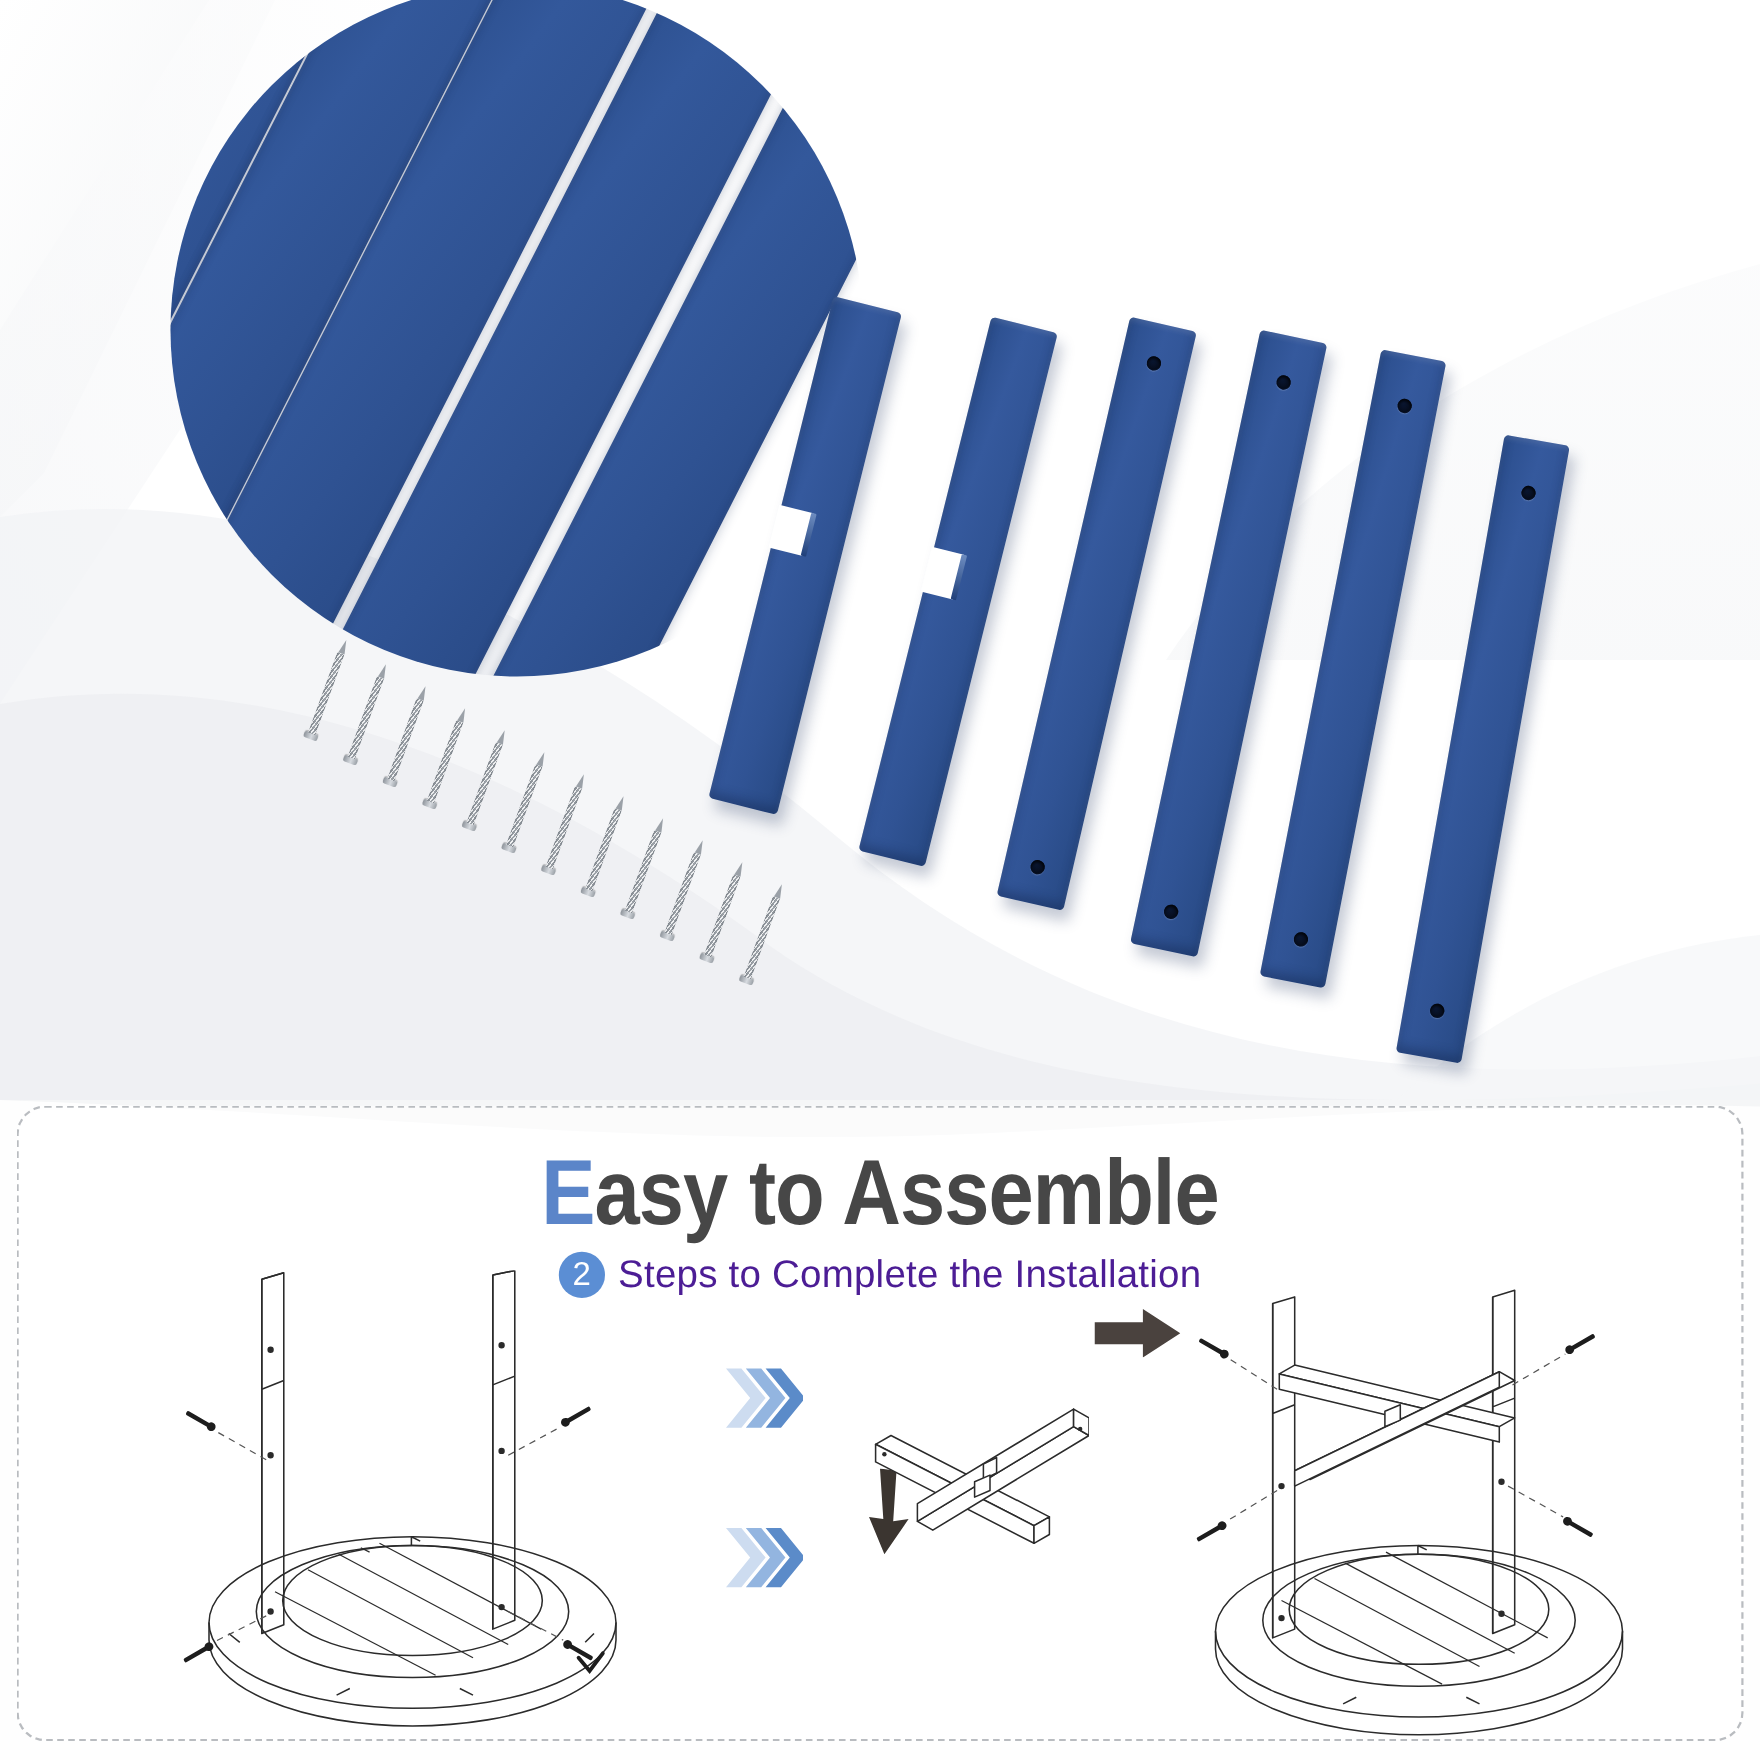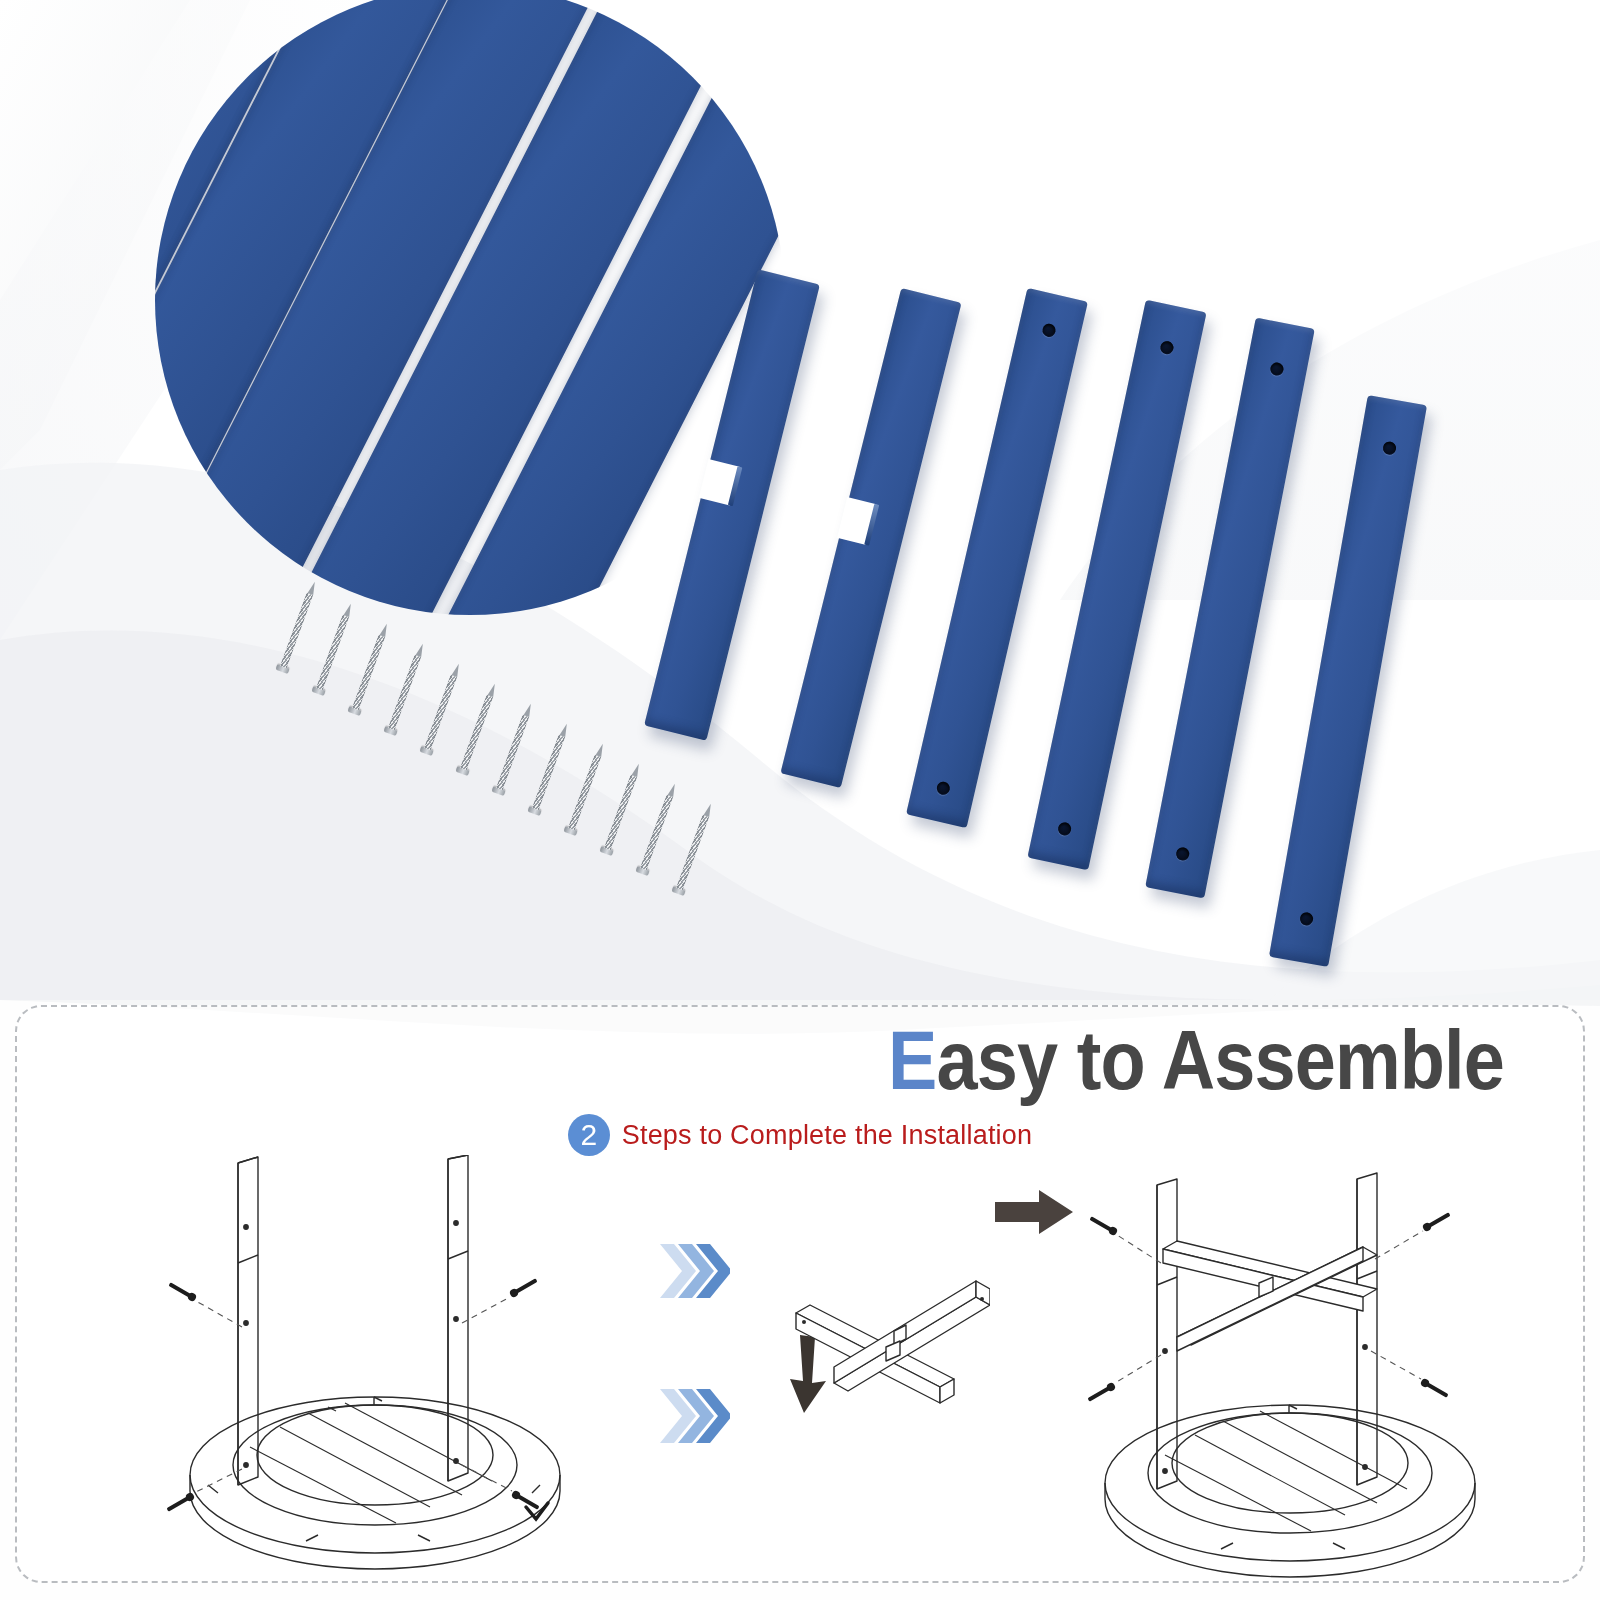--- a/index.html
+++ b/index.html
@@ -78,38 +78,38 @@
     border-top:13px solid #9ba1a8;
   }
 
   
   #panel{
     position:absolute;left:15px;top:1005px;width:1570px;height:578px;
     border:2px dashed #b9bcc0;border-radius:26px;background:rgba(255,255,255,.55);
     box-sizing:border-box;
   }
 
-  #heading{position:absolute;left:0;right:0;top:1012px;text-align:right;}
+  #heading{position:absolute;left:0;right:0;top:1036px;text-align:center;}
   .title{
     font-family:"Liberation Sans Narrow","Liberation Sans","DejaVu Sans Condensed",sans-serif;
     font-weight:700;font-size:84px;line-height:96px;letter-spacing:-1px;
     color:#474747;margin:0;transform:scaleX(.88);transform-origin:50% 50%;
   }
   .title .lead{color:#5b85c9;}
   .subline{
     margin-top:6px;display:flex;align-items:center;justify-content:center;gap:12px;
   }
   .badge2{
     width:42px;height:42px;border-radius:50%;background:#5b8ed4;color:#fff;
     display:flex;align-items:center;justify-content:center;
     font-size:30px;font-weight:400;line-height:1;flex:0 0 auto;
     font-family:"Liberation Sans","DejaVu Sans",sans-serif;
   }
   .subtitle{
-    font-size:27px;color:#b91c1c;font-weight:400;letter-spacing:.2px;white-space:nowrap;
+    font-size:35px;color:#4c1d95;font-weight:400;letter-spacing:.2px;white-space:nowrap;
   }
 
   
   .diagram{position:absolute;}
   .diagram svg{display:block;}
   #diagram-step1{left:130px;top:1155px;}
   #diagram-joint{left:790px;top:1255px;}
   #diagram-step2{left:1045px;top:1165px;}
   #chev-top{position:absolute;left:658px;top:1240px;}
   #chev-bottom{position:absolute;left:658px;top:1385px;}

